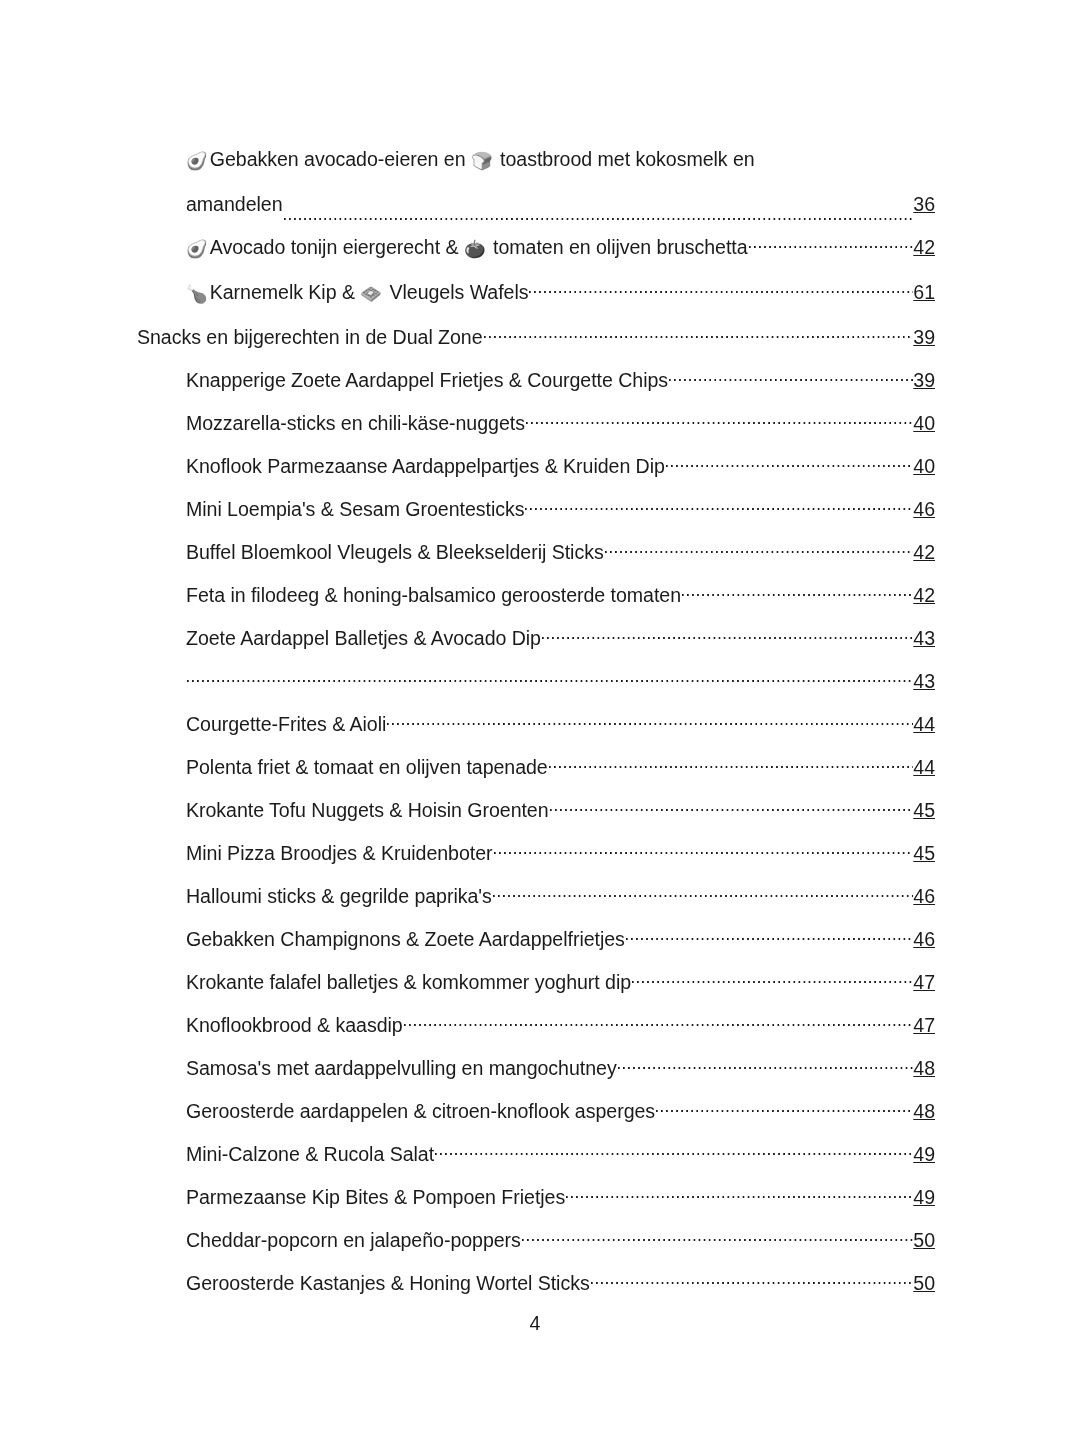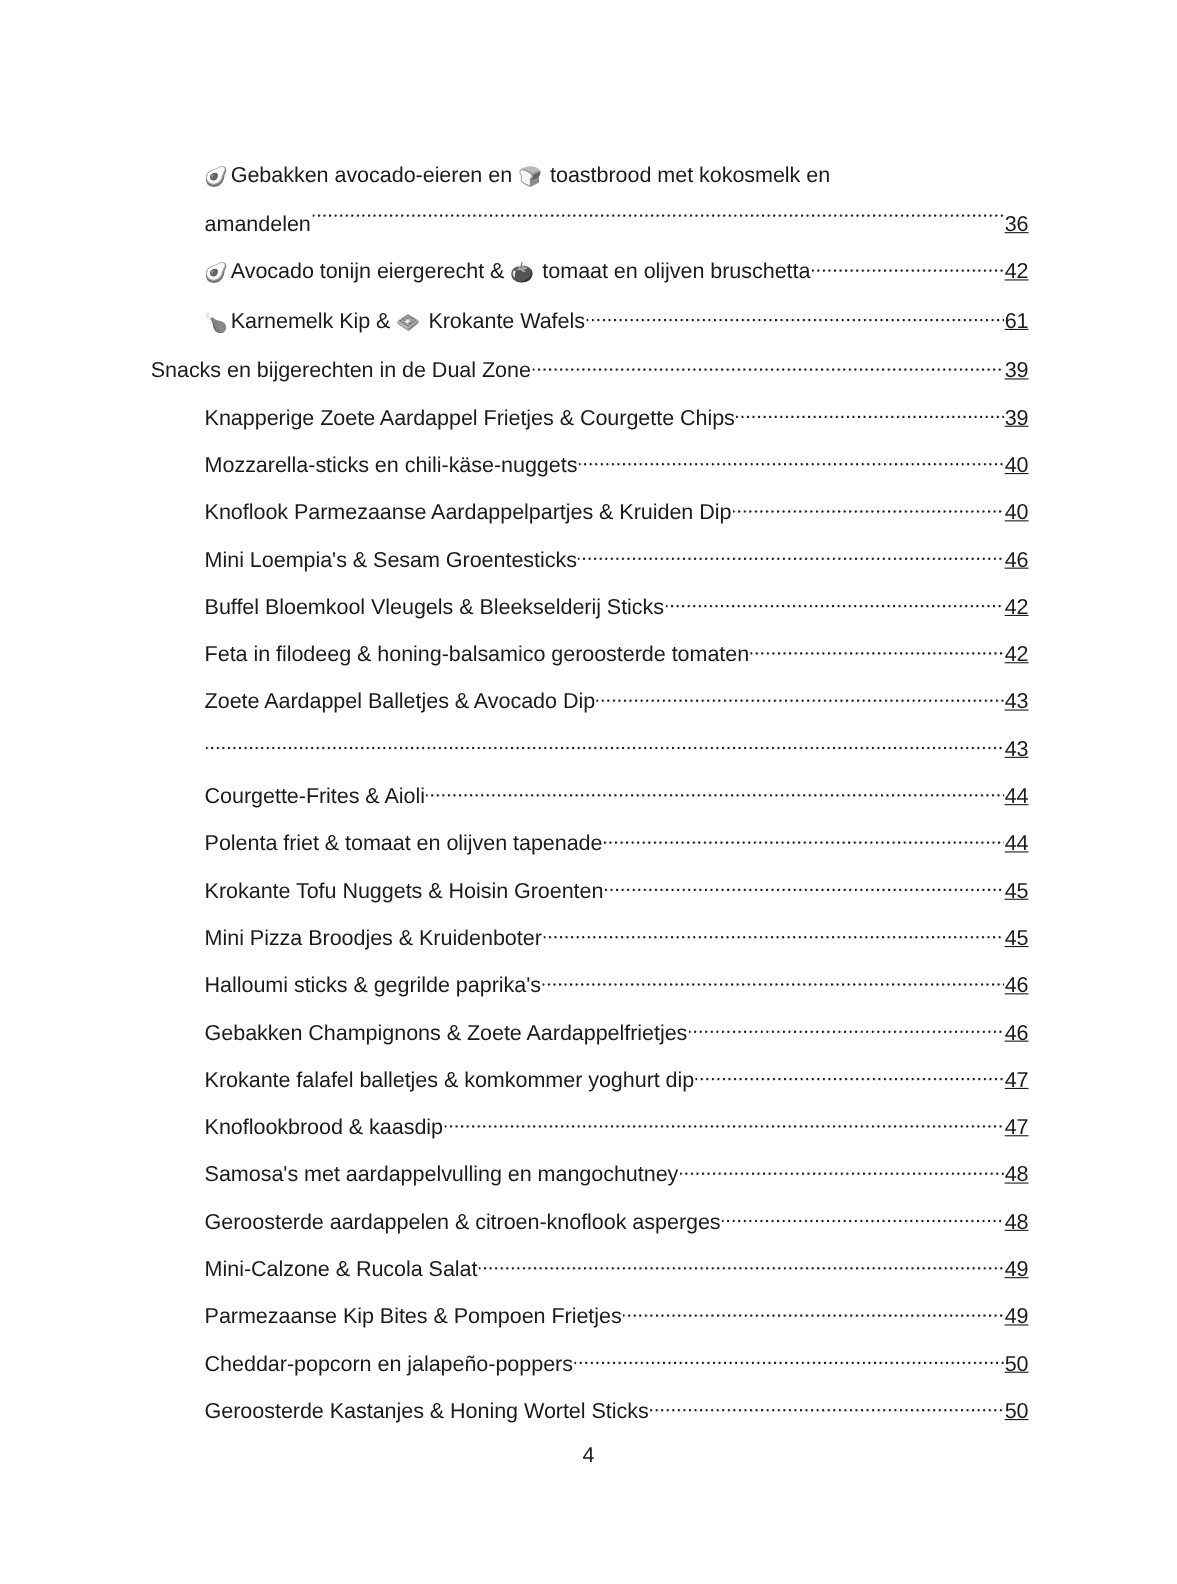--- a/index.html
+++ b/index.html
@@ -96,21 +96,21 @@
 
   
   .toc-entry.wrapped .entry-row {
     display: block;
   }
   .toc-entry.wrapped .entry-title {
     display: inline;
   }
   .toc-entry.wrapped .wrap-tail {
     display: flex;
-    align-items: flex-start;
+    align-items: flex-end;
     width: 100%;
   }
   .toc-entry.wrapped .wrap-tail .tail-text {
     flex: 0 0 auto;
   }
 
   .emoji {
     font-family: "DejaVu Sans", sans-serif;
     font-size: 17.5px;
     filter: grayscale(100%) contrast(1.08);
@@ -137,28 +137,28 @@
   <div class="toc" id="toc-list">
       <div class="toc-entry level-2 wrapped">
         <div class="entry-row"><span class="entry-title"><span class="emoji">🥑</span><span>Gebakken avocado-eieren en </span><span class="emoji">🍞</span><span> toastbrood met kokosmelk en</span></span><div class="wrap-tail">
             <span class="tail-text">amandelen </span>
             <span class="entry-leader"></span>
             <span class="entry-page">36</span>
           </div></div>
       </div>
       <div class="toc-entry level-2">
         <div class="entry-row">
-          <span class="entry-title"><span class="emoji">🥑</span><span>Avocado tonijn eiergerecht &amp; </span><span class="emoji">🍅</span><span> tomaat en olijven bruschetta</span></span>
+          <span class="entry-title"><span class="emoji">🥑</span><span>Avocado tonijn eiergerecht &amp; </span><span class="emoji">🍅</span><span> tomaten en olijven bruschetta</span></span>
           <span class="entry-leader"></span>
           <span class="entry-page">42</span>
         </div>
       </div>
       <div class="toc-entry level-2">
         <div class="entry-row">
-          <span class="entry-title"><span class="emoji">🍗</span><span>Karnemelk Kip &amp; </span><span class="emoji">🧇</span><span> Krokante Wafels</span></span>
+          <span class="entry-title"><span class="emoji">🍗</span><span>Karnemelk Kip &amp; </span><span class="emoji">🧇</span><span> Vleugels Wafels</span></span>
           <span class="entry-leader"></span>
           <span class="entry-page">61</span>
         </div>
       </div>
       <div class="toc-entry level-1">
         <div class="entry-row">
           <span class="entry-title"><span>Snacks en bijgerechten in de Dual Zone</span></span>
           <span class="entry-leader"></span>
           <span class="entry-page">39</span>
         </div>

